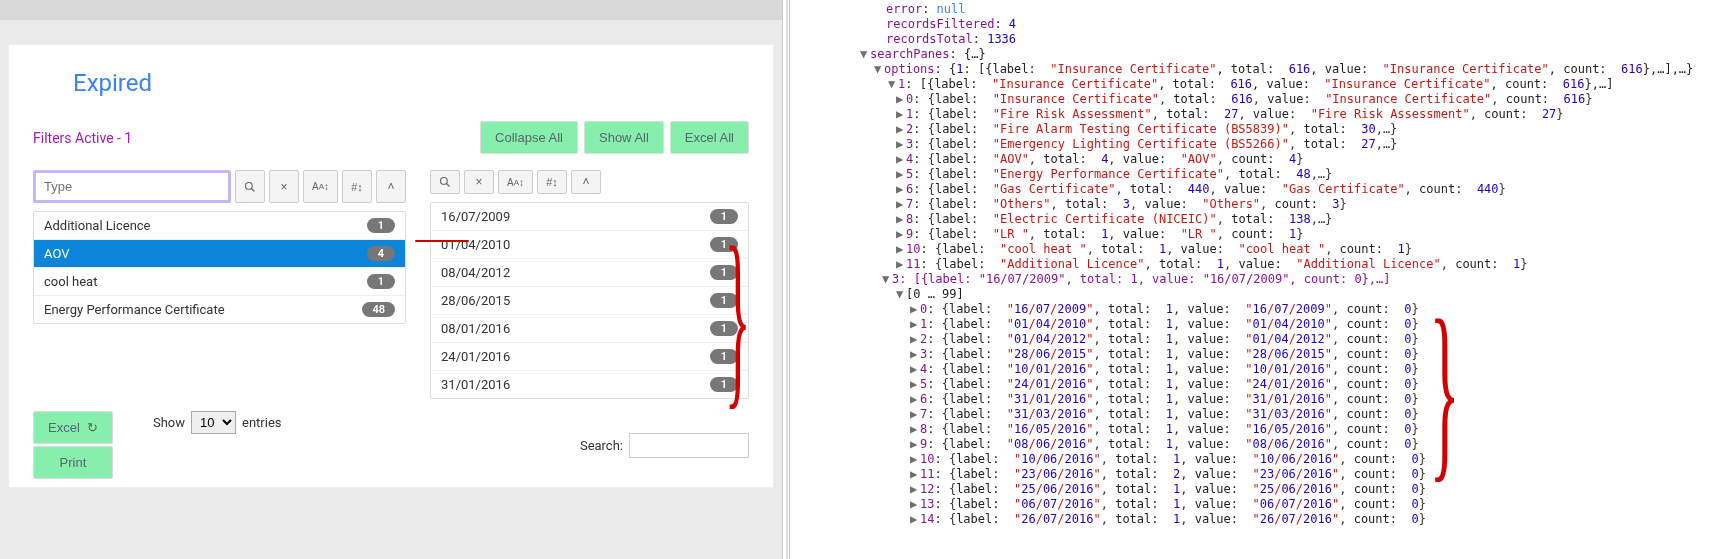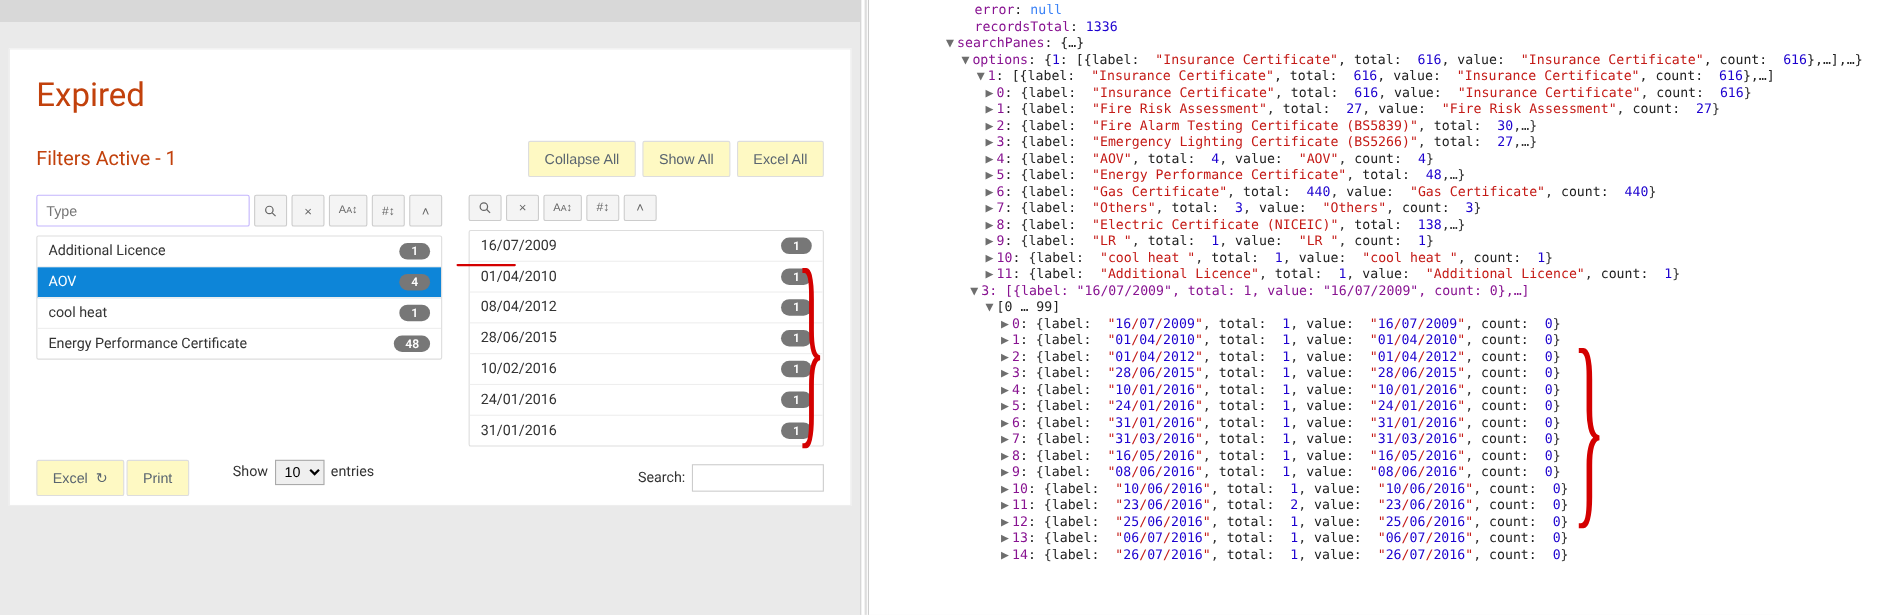--- a/index.html
+++ b/index.html
@@ -1,37 +1,37 @@
 <!DOCTYPE html>
 <html><head>
 <meta charset="utf-8">
 <style>
 * { box-sizing: border-box; margin: 0; padding: 0; }
 body { font-family: -apple-system, BlinkMacSystemFont, "Segoe UI", Roboto, sans-serif; font-size: 13px; color: #333; background: #eaeaea; display: flex; height: 559px; overflow: hidden; }
 .left-panel { width: 782px; background: #eaeaea; padding: 0; overflow: hidden; }
 .topbar { height: 20px; background: #d8d8d8; }
 .card { background: #fff; margin: 24px 8px 8px 8px; padding: 24px 24px 8px 24px; border: 1px solid #eee; }
-.page-title { font-size: 30px; font-weight: 400; color: #c2410c; margin-bottom: 24px; }
+.page-title { font-size: 24px; font-weight: 400; color: #3b82f6; margin-bottom: 24px; margin-left: 40px; }
 .filters-row { display: flex; justify-content: space-between; align-items: center; margin-bottom: 16px; }
-.filters-active { font-size: 18px; color: #c2410c; }
+.filters-active { font-size: 14px; color: #a21caf; }
 .btn-group { display: flex; gap: 6px; }
-.btn { background: #fef9c3; border: 1px solid #ddd; padding: 8px 14px; font-size: 13px; color: #5a6570; cursor: pointer; border-radius: 2px; }
+.btn { background: #86efac; border: 1px solid #ddd; padding: 8px 14px; font-size: 13px; color: #5a6570; cursor: pointer; border-radius: 2px; }
 .panes { display: flex; gap: 24px; margin-bottom: 12px; }
 .pane { flex: 1; }
 .pane-search-row { display: flex; gap: 4px; margin-bottom: 8px; align-items: stretch; }
-.pane-input { flex: 1; border: 1px solid #c4b5fd; padding: 6px 8px; font-size: 13px; color: #999; border-radius: 2px; }
+.pane-input { flex: 1; border: 3px solid #c4b5fd; padding: 6px 8px; font-size: 13px; color: #999; border-radius: 2px; }
 .pane-icon-btn { border: 1px solid #ccc; background: #f4f4f4; padding: 4px 8px; font-size: 12px; color: #666; cursor: pointer; border-radius: 2px; min-width: 30px; display: flex; align-items: center; justify-content: center; }
 .pane-list { border: 1px solid #ddd; border-radius: 2px; overflow: hidden; }
 .pane-item { display: flex; justify-content: space-between; align-items: center; padding: 6px 10px; border-bottom: 1px solid #eee; font-size: 13px; color: #333; cursor: pointer; }
 .pane-item:last-child { border-bottom: none; }
 .pane-item.selected { background: #0d85d8; color: #fff; }
 .pane-badge { background: #777; color: #fff; border-radius: 10px; padding: 1px 10px; font-size: 11px; font-weight: 600; min-width: 28px; text-align: center; }
 .pane-item.selected .pane-badge { background: #777; }
 .table-controls { display: flex; justify-content: space-between; align-items: center; margin-top: 8px; }
-.export-btns { display: flex; flex-direction: row; gap: 2px; }
+.export-btns { display: flex; flex-direction: column; gap: 2px; }
 .export-row { display: flex; gap: 2px; }
 .show-entries { display: flex; align-items: center; gap: 6px; font-size: 13px; color: #333; }
 .show-entries select { border: 1px solid #aaa; padding: 2px 4px; font-size: 13px; }
 .search-box { display: flex; align-items: center; gap: 6px; font-size: 13px; }
 .search-box input { border: 1px solid #ccc; padding: 4px 6px; width: 120px; }
 .refresh-icon { display: inline-block; }
 .brace { position: absolute; font-size: 90px; color: #d40000; font-family: serif; line-height: 1; pointer-events: none; transform: scaleY(2.2) scaleX(0.6); }
 .brace1 { left: 716px; top: 272px; }
 .underline { position: absolute; height: 2px; background: #d40000; border-radius: 2px; }
 .ul1 { left: 415px; top: 240px; width: 54px; }
@@ -125,21 +125,21 @@
               </div>
               <div class="pane-item">
                 <span>08/04/2012</span>
                 <span class="pane-badge">1</span>
               </div>
               <div class="pane-item">
                 <span>28/06/2015</span>
                 <span class="pane-badge">1</span>
               </div>
               <div class="pane-item">
-                <span>10/02/2016</span>
+                <span>08/01/2016</span>
                 <span class="pane-badge">1</span>
               </div>
               <div class="pane-item">
                 <span>24/01/2016</span>
                 <span class="pane-badge">1</span>
               </div>
               <div class="pane-item">
                 <span>31/01/2016</span>
                 <span class="pane-badge">1</span>
               </div>
@@ -170,20 +170,21 @@
     <div class="underline ul1"></div>
     <div class="brace brace1">}</div>
   </div>
 </div>
 
 <div class="divider"></div>
 
 <div class="right-panel">
   <div id="json-top">
       <div class="json-line" style="padding-left: 96px;"><span class="prop">error</span><span class="plain">: </span><span class="null">null</span></div>
+      <div class="json-line" style="padding-left: 96px;"><span class="prop">recordsFiltered</span><span class="plain">: </span><span class="num">4</span></div>
       <div class="json-line" style="padding-left: 96px;"><span class="prop">recordsTotal</span><span class="plain">: </span><span class="num">1336</span></div>
       <div class="json-line" style="padding-left: 82px;"><span class="arrow">▼</span><span class="prop">searchPanes</span><span class="plain">: {…}</span></div>
       <div class="json-line" style="padding-left: 96px;"><span class="arrow">▼</span><span class="prop">options</span><span class="plain">: {<span class="num">1</span>: [{<span class="plain">label: </span> <span class="str">"Insurance Certificate"</span>, <span class="plain">total: </span> <span class="num">616</span>, <span class="plain">value: </span> <span class="str">"Insurance Certificate"</span>, <span class="plain">count: </span> <span class="num">616</span>},…],…}</span></div>
       <div class="json-line" style="padding-left: 110px;"><span class="arrow">▼</span><span class="prop">1</span><span class="plain">: [{<span class="plain">label: </span> <span class="str">"Insurance Certificate"</span>, <span class="plain">total: </span> <span class="num">616</span>, <span class="plain">value: </span> <span class="str">"Insurance Certificate"</span>, <span class="plain">count: </span> <span class="num">616</span>},…]</span></div>
     </div>
   <div id="json-opts1">
       <div class="json-line" style="padding-left: 118px;"><span class="arrow">▶</span><span class="prop">0</span><span class="plain">: </span>{<span class="plain">label: </span> <span class="str">"Insurance Certificate"</span>, <span class="plain">total: </span> <span class="num">616</span>, <span class="plain">value: </span> <span class="str">"Insurance Certificate"</span>, <span class="plain">count: </span> <span class="num">616</span>}</div>
       <div class="json-line" style="padding-left: 118px;"><span class="arrow">▶</span><span class="prop">1</span><span class="plain">: </span>{<span class="plain">label: </span> <span class="str">"Fire Risk Assessment"</span>, <span class="plain">total: </span> <span class="num">27</span>, <span class="plain">value: </span> <span class="str">"Fire Risk Assessment"</span>, <span class="plain">count: </span> <span class="num">27</span>}</div>
       <div class="json-line" style="padding-left: 118px;"><span class="arrow">▶</span><span class="prop">2</span><span class="plain">: </span>{<span class="plain">label: </span> <span class="str">"Fire Alarm Testing Certificate (BS5839)"</span>, <span class="plain">total: </span> <span class="num">30</span>,…}</div>
       <div class="json-line" style="padding-left: 118px;"><span class="arrow">▶</span><span class="prop">3</span><span class="plain">: </span>{<span class="plain">label: </span> <span class="str">"Emergency Lighting Certificate (BS5266)"</span>, <span class="plain">total: </span> <span class="num">27</span>,…}</div>

